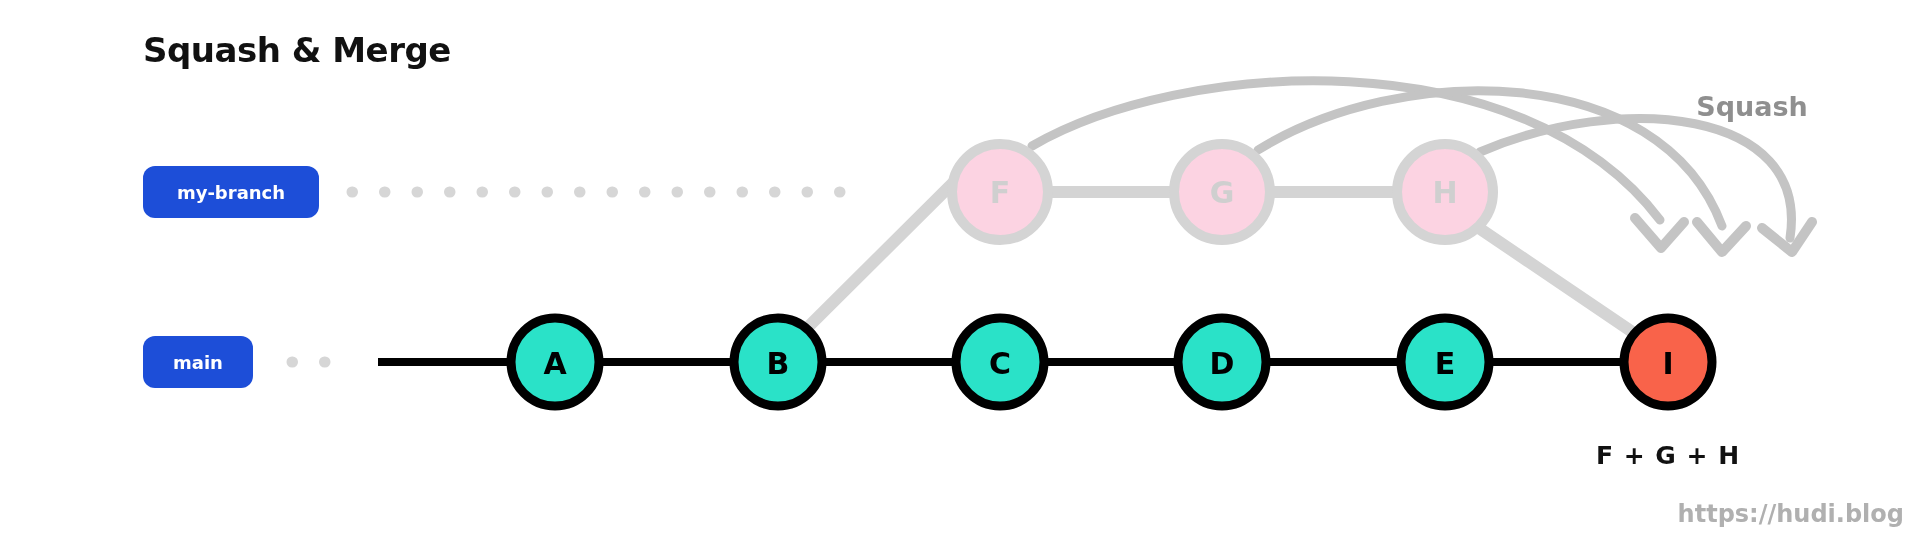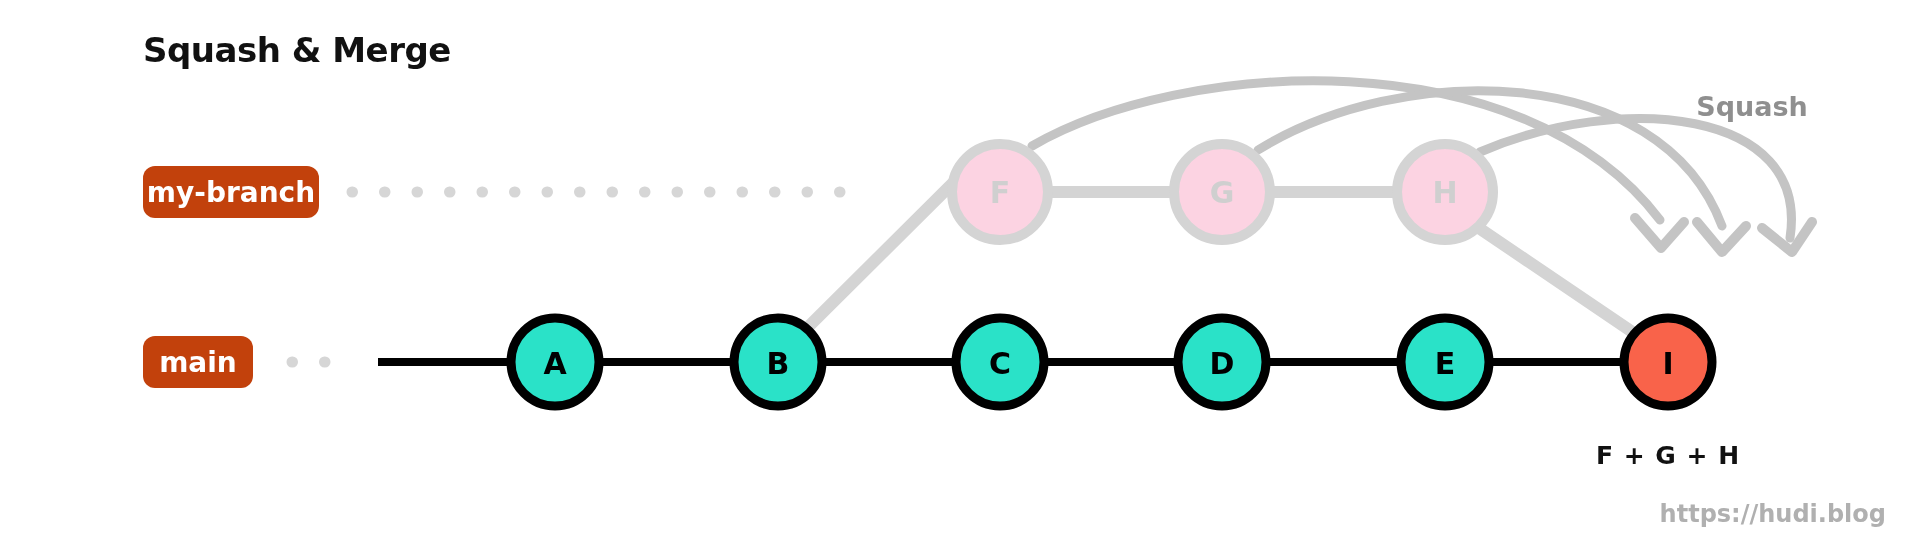--- a/index.html
+++ b/index.html
@@ -33,25 +33,25 @@
     top: 30px;
     font-family: "DejaVu Sans", sans-serif;
     font-size: 34px;
     font-weight: bold;
     letter-spacing: -0.5px;
     color: #111111;
     white-space: nowrap;
   }
   .branch-pill {
     position: absolute;
-    background: #c2410c;
+    background: #1d4ed8;
     color: #ffffff;
     border-radius: 12px;
     font-family: "DejaVu Sans", sans-serif;
-    font-size: 28px;
+    font-size: 18px;
     font-weight: bold;
     display: flex;
     align-items: center;
     justify-content: center;
     white-space: nowrap;
     box-sizing: border-box;
   }
   #pill-my-branch {
     left: 143px;
     top: 166px;
@@ -77,21 +77,21 @@
   }
   .sum-text {
     font-family: "DejaVu Sans", sans-serif;
     font-size: 25px;
     font-weight: bold;
     fill: #111111;
     letter-spacing: 1px;
   }
   .watermark {
     position: absolute;
-    right: 34px;
+    right: 16px;
     bottom: 12px;
     font-family: "DejaVu Sans", sans-serif;
     font-size: 24px;
     font-weight: bold;
     color: #b0b0b0;
     white-space: nowrap;
   }
 </style>
 </head>
 <body>

